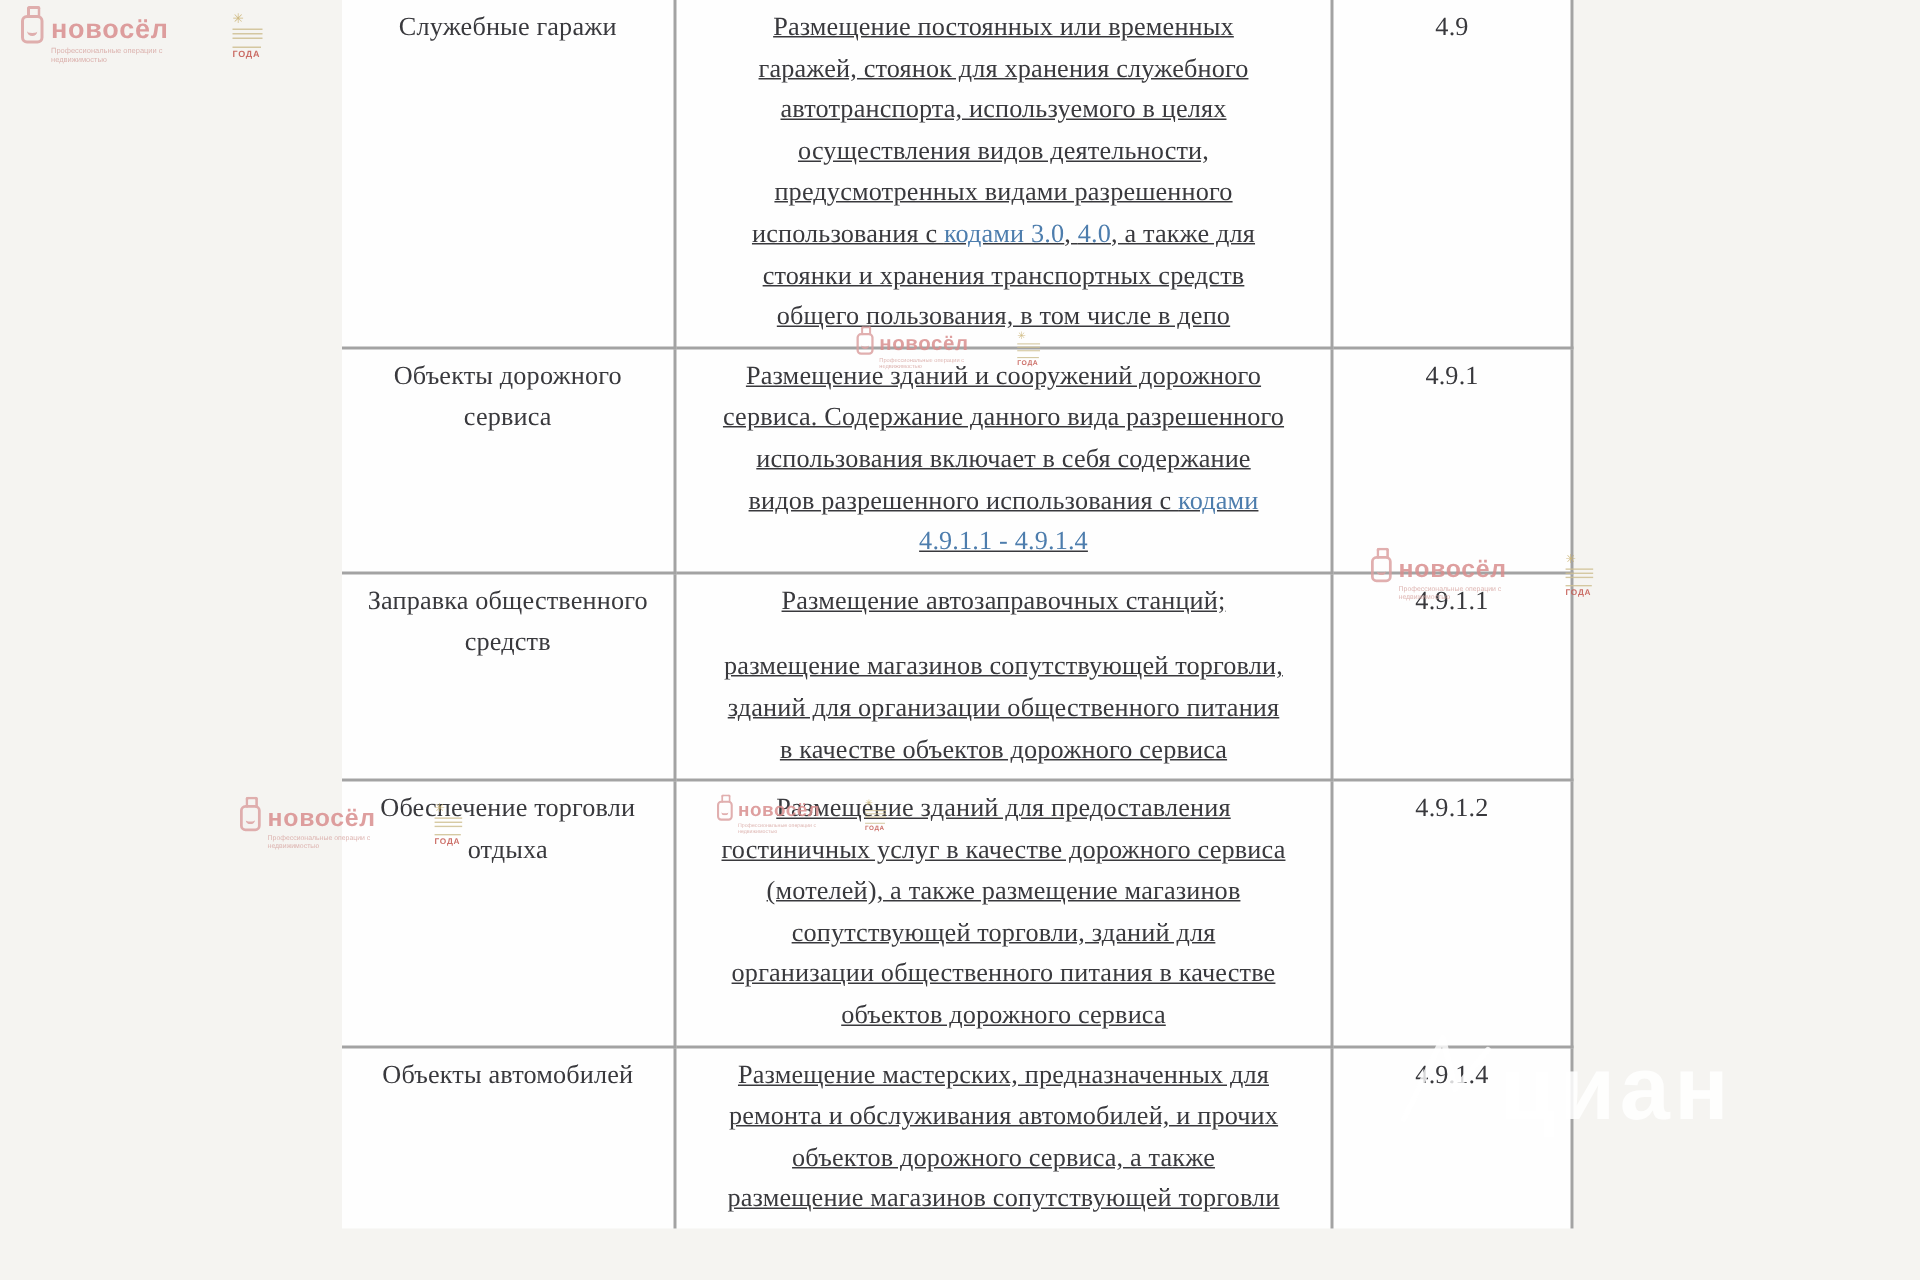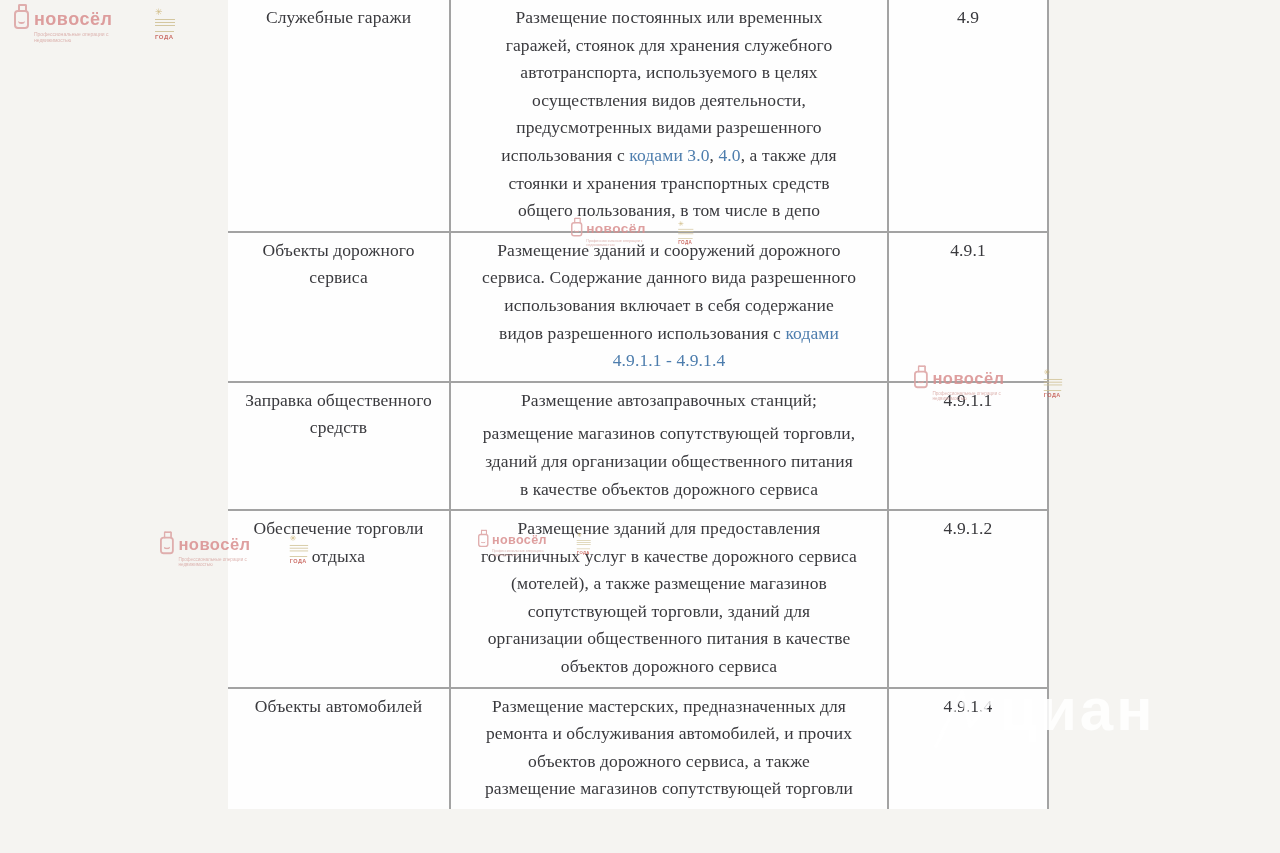--- a/index.html
+++ b/index.html
@@ -21,31 +21,31 @@
     font-size:17.5px; line-height:27.6px; letter-spacing:0.1px;
   }
   col.c1 { width:222px; }
   col.c2 { width:438px; }
   col.c3 { width:160px; }
   td {
     border:2px solid #a3a3a3;
     vertical-align:top; text-align:center;
     padding:4px 6px 6px;
   }
-  td.desc { padding:4px 30px 6px; }
+  td.desc { padding:4px 30px 6px;text-decoration:underline; }
   tr td:first-child { border-left:none; }
   tr:first-child td { border-top:none; }
   tr:last-child td { border-bottom:none; }
   tr:nth-child(1) td { height:185px; }
   tr:nth-child(2) td { height:139px; }
   tr:nth-child(3) td { height:119px; }
   tr:nth-child(4) td { height:166px; }
   tr:nth-child(5) td { height:53px; }
   tr:nth-child(6) td { height:115px; }
-  td.desc p + p { margin-top:6px; }
+  td.desc p + p { margin-top:16px; }
   a.lnk, span.lnk { color:#4d7dad; text-decoration:none; cursor:pointer; }
   
   .wm {
     position:absolute; display:flex; align-items:flex-start; gap:5px;
     opacity:0.85; pointer-events:none; transform-origin:top left;
     font-family:"Liberation Sans","DejaVu Sans",sans-serif;
   }
   .wm-house {
     width:15px; height:19px; border:2px solid #dca2a2; border-radius:4px;
     position:relative; margin-top:4px; flex:0 0 auto;
@@ -68,21 +68,21 @@
   }
   .wm-award { display:flex; flex-direction:column; align-items:flex-start; margin-left:4px; margin-top:2px; }
   .wm-award-star { color:#c9b171; font-size:9px; line-height:9px; }
   .wm-award-lines i { display:block; width:20px; height:1px; background:#cfc092; margin:2px 0; }
   .wm-award-goda {
     font-weight:bold; font-size:6px; line-height:7px; color:#c4574f; margin-top:3px;
     border-top:1px solid #cfc092; padding-top:2px; letter-spacing:0.5px;
   }
   
   .cian {
-    position:absolute; left:928px; top:680px; display:flex; align-items:flex-start;
+    position:absolute; left:928px; top:680px; display:flex; align-items:flex-end;
     color:rgba(255,255,255,0.85); pointer-events:none;
   }
   .cian-text {
     font-family:"Liberation Sans","DejaVu Sans",sans-serif;
     font-weight:bold; font-size:60px; letter-spacing:3px; line-height:60px;
   }
 </style>
 </head>
 <body>
 

